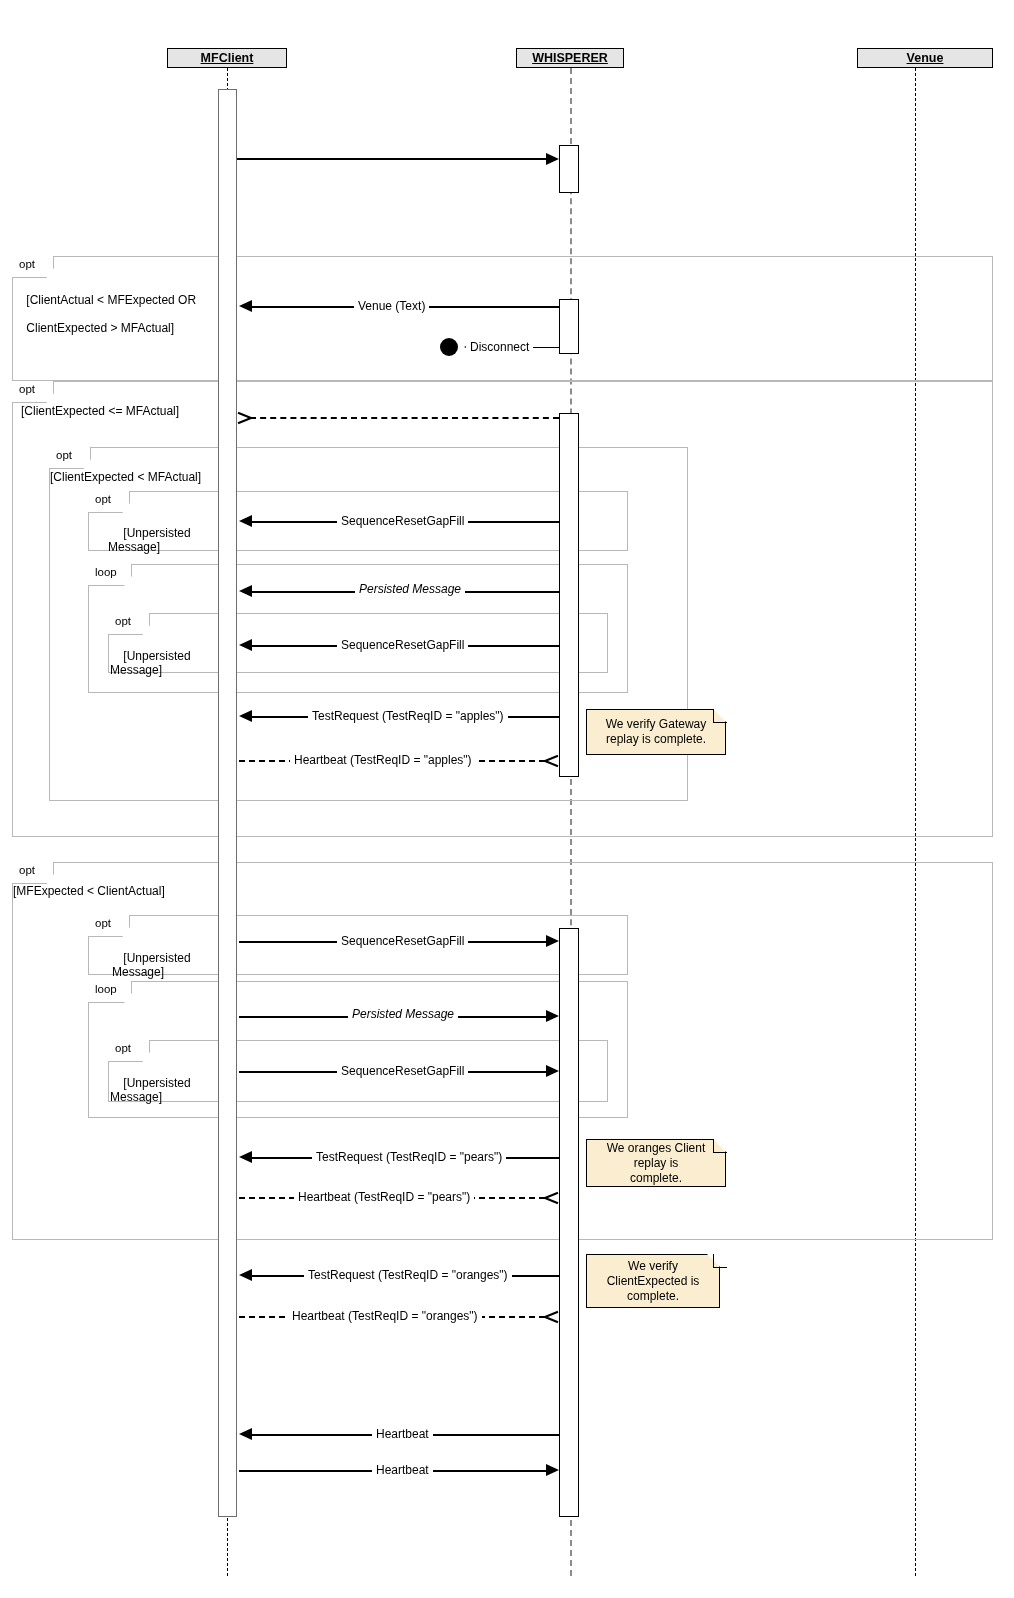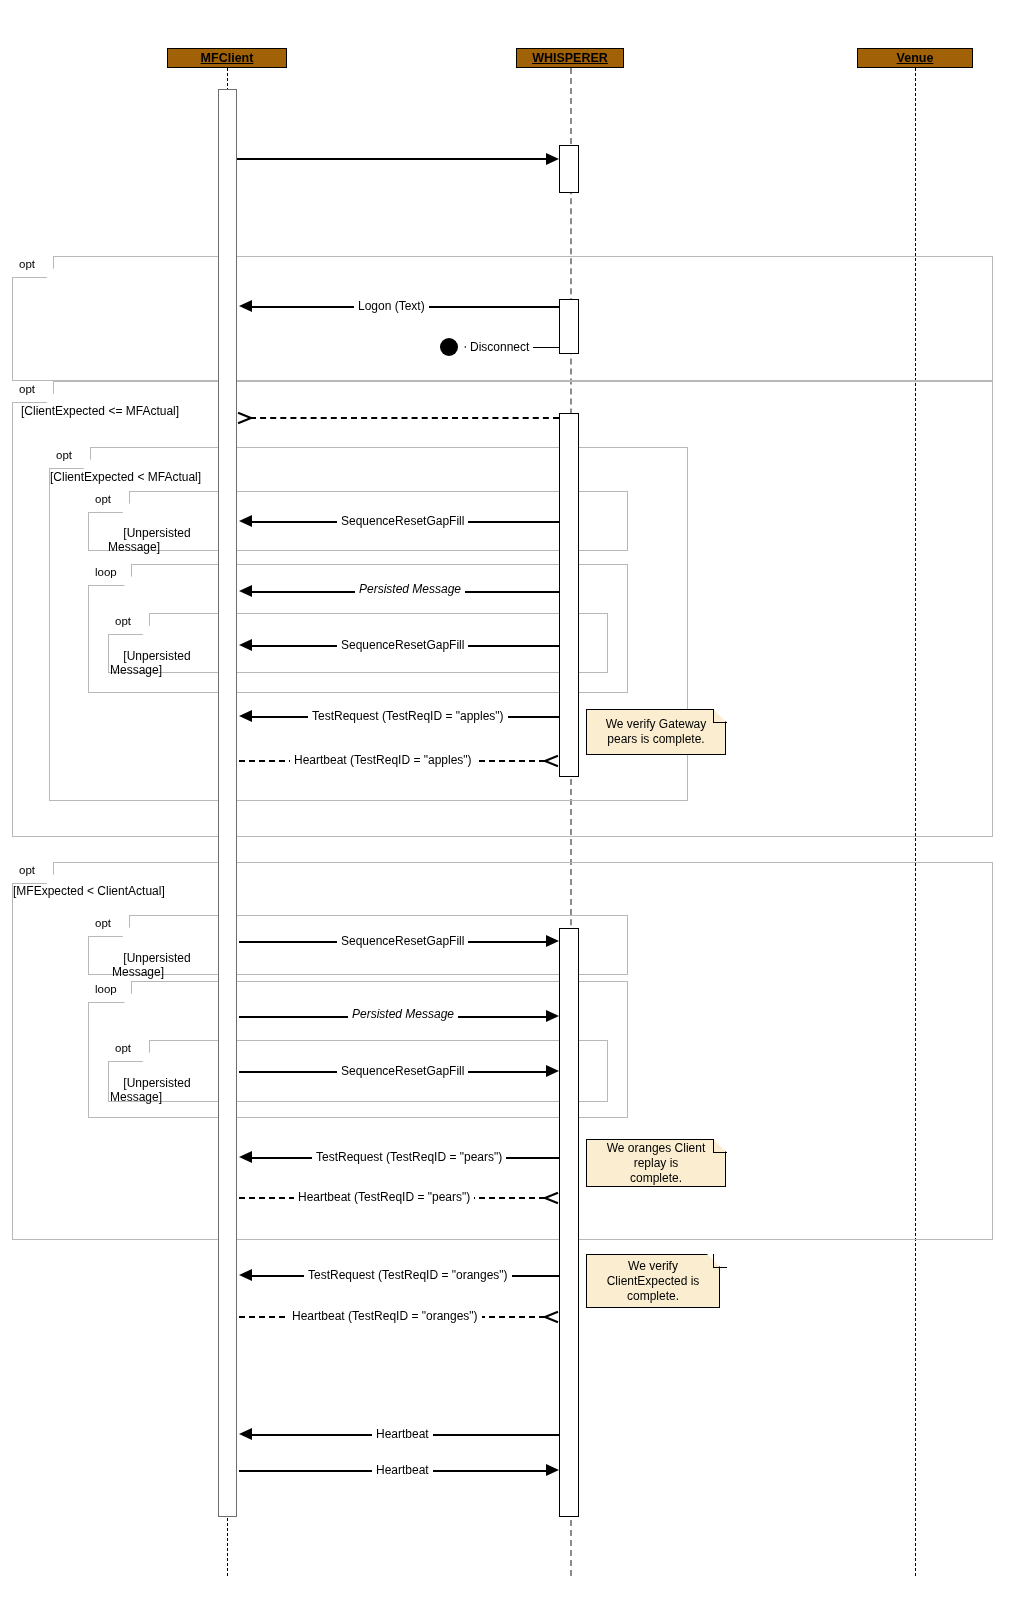--- a/index.html
+++ b/index.html
@@ -1,20 +1,20 @@
 <!DOCTYPE html>
 <html><head>
 <meta charset="utf-8">
 <style>
   html,body{margin:0;padding:0;background:#ffffff;}
   body{font-family:"Liberation Sans",sans-serif;}
   #canvas{position:relative;width:1014px;height:1598px;background:#fff;overflow:hidden;}
 
   
-  .actor-box{position:absolute;border:1.6px solid #000;background:#a16207;
+  .actor-box{position:absolute;border:1.6px solid #000;background:#e5e5e5;
              display:flex;align-items:center;justify-content:center;box-sizing:border-box;}
   .actor-box span{font-size:12.5px;font-weight:bold;color:#000;text-decoration:underline;}
 
   
   .lifeline{position:absolute;width:0;border-left:1.6px dashed #000;}
   .lifeline.grey{border-left:2px dashed #8c8c8c;}
 
   
   .activation{position:absolute;background:#fff;border:1.4px solid #000;box-sizing:border-box;}
   .activation.grey{border-color:#6e6e6e;}
@@ -58,30 +58,34 @@
 <body>
 
 <div id="canvas">
 
   <div class="actor-box" style="left:167px;top:48px;width:120px;height:20px;">
     <span>MFClient</span>
   </div>
   <div class="actor-box" style="left:516px;top:48px;width:108px;height:20px;">
     <span>WHISPERER</span>
   </div>
-  <div class="actor-box" style="left:857px;top:48px;width:116px;height:20px;">
+  <div class="actor-box" style="left:857px;top:48px;width:136px;height:20px;">
     <span>Venue</span>
   </div>
 
   <div class="lifeline" style="left:227px;top:68px;height:1508px;"></div>
   <div class="lifeline grey" style="left:570px;top:68px;height:1508px;"></div>
   <div class="lifeline" style="left:915px;top:68px;height:1508px;"></div>
 
   <div class="frag" style="left:12px;top:256px;width:981px;height:125px;"></div>
   <div class="frag-label" style="left:12px;top:256px;width:42px;height:20px;">opt</div>
+  <div class="guard" style="left:13px;top:279px;">
+    <span>[ClientActual &lt; MFExpected OR</span><br>
+    <span>ClientExpected &gt; MFActual]</span>
+  </div>
 
   <div class="frag" style="left:12px;top:381px;width:981px;height:456px;"></div>
   <div class="frag-label" style="left:12px;top:381px;width:42px;height:20px;">opt</div>
   <div class="guard" style="left:21px;top:404px;">[ClientExpected &lt;= MFActual]</div>
 
   <div class="frag" style="left:49px;top:447px;width:639px;height:354px;"></div>
   <div class="frag-label" style="left:49px;top:447px;width:42px;height:20px;">opt</div>
   <div class="guard" style="left:50px;top:470px;">[ClientExpected &lt; MFActual]</div>
 
   <div class="frag" style="left:88px;top:491px;width:540px;height:60px;"></div>
@@ -122,21 +126,21 @@
   <div class="activation" style="left:559px;top:145px;width:20px;height:48px;"></div>
   <div class="activation" style="left:559px;top:299px;width:20px;height:55px;"></div>
   <div class="activation" style="left:559px;top:413px;width:20px;height:364px;"></div>
   <div class="activation" style="left:559px;top:928px;width:20px;height:589px;"></div>
 
   <div class="msgline" style="left:237px;top:158px;width:311px;"></div>
   <div class="arrowhead right" style="left:546px;top:153px;"></div>
 
   <div class="msgline" style="left:252px;top:306px;width:307px;"></div>
   <div class="arrowhead left" style="left:239px;top:300px;"></div>
-  <div class="msglabel" style="left:354px;top:299px;">Logon (Text)</div>
+  <div class="msglabel" style="left:354px;top:299px;">Venue (Text)</div>
 
   <div class="msgline thin" style="left:474px;top:347px;width:85px;"></div>
   <div class="arrowhead left" style="left:464px;top:341px;"></div>
   <div class="msglabel" style="left:466px;top:340px;">Disconnect</div>
   <div class="terminator" style="left:440px;top:338px;"></div>
 
   <div class="msgline dashed" style="left:250px;top:417px;width:309px;"></div>
   <div class="arrowhead right open" style="left:238px;top:411px;transform:scaleX(-1);"></div>
 
   <div class="msgline" style="left:252px;top:521px;width:307px;"></div>
@@ -155,21 +159,21 @@
   <div class="arrowhead left" style="left:239px;top:710px;"></div>
   <div class="msglabel" style="left:308px;top:709px;">TestRequest (TestReqID = "apples")</div>
 
   <div class="msgline dashed" style="left:239px;top:760px;width:306px;"></div>
   <div class="arrowhead right open" style="left:545px;top:754px;"></div>
   <div class="msglabel" style="left:290px;top:753px;">Heartbeat (TestReqID = "apples")</div>
 
   <div class="note" style="left:586px;top:709px;width:140px;height:46px;">
     <div>
       <span>We verify Gateway</span><br>
-      <span>pears is complete.</span>
+      <span>replay is complete.</span>
     </div>
   </div>
   <div class="note-fold" style="left:713px;top:709px;"></div>
 
   <div class="msgline" style="left:239px;top:941px;width:309px;"></div>
   <div class="arrowhead right" style="left:546px;top:935px;"></div>
   <div class="msglabel" style="left:337px;top:934px;">SequenceResetGapFill</div>
 
   <div class="msgline" style="left:239px;top:1016px;width:309px;"></div>
   <div class="arrowhead right" style="left:546px;top:1010px;"></div>

